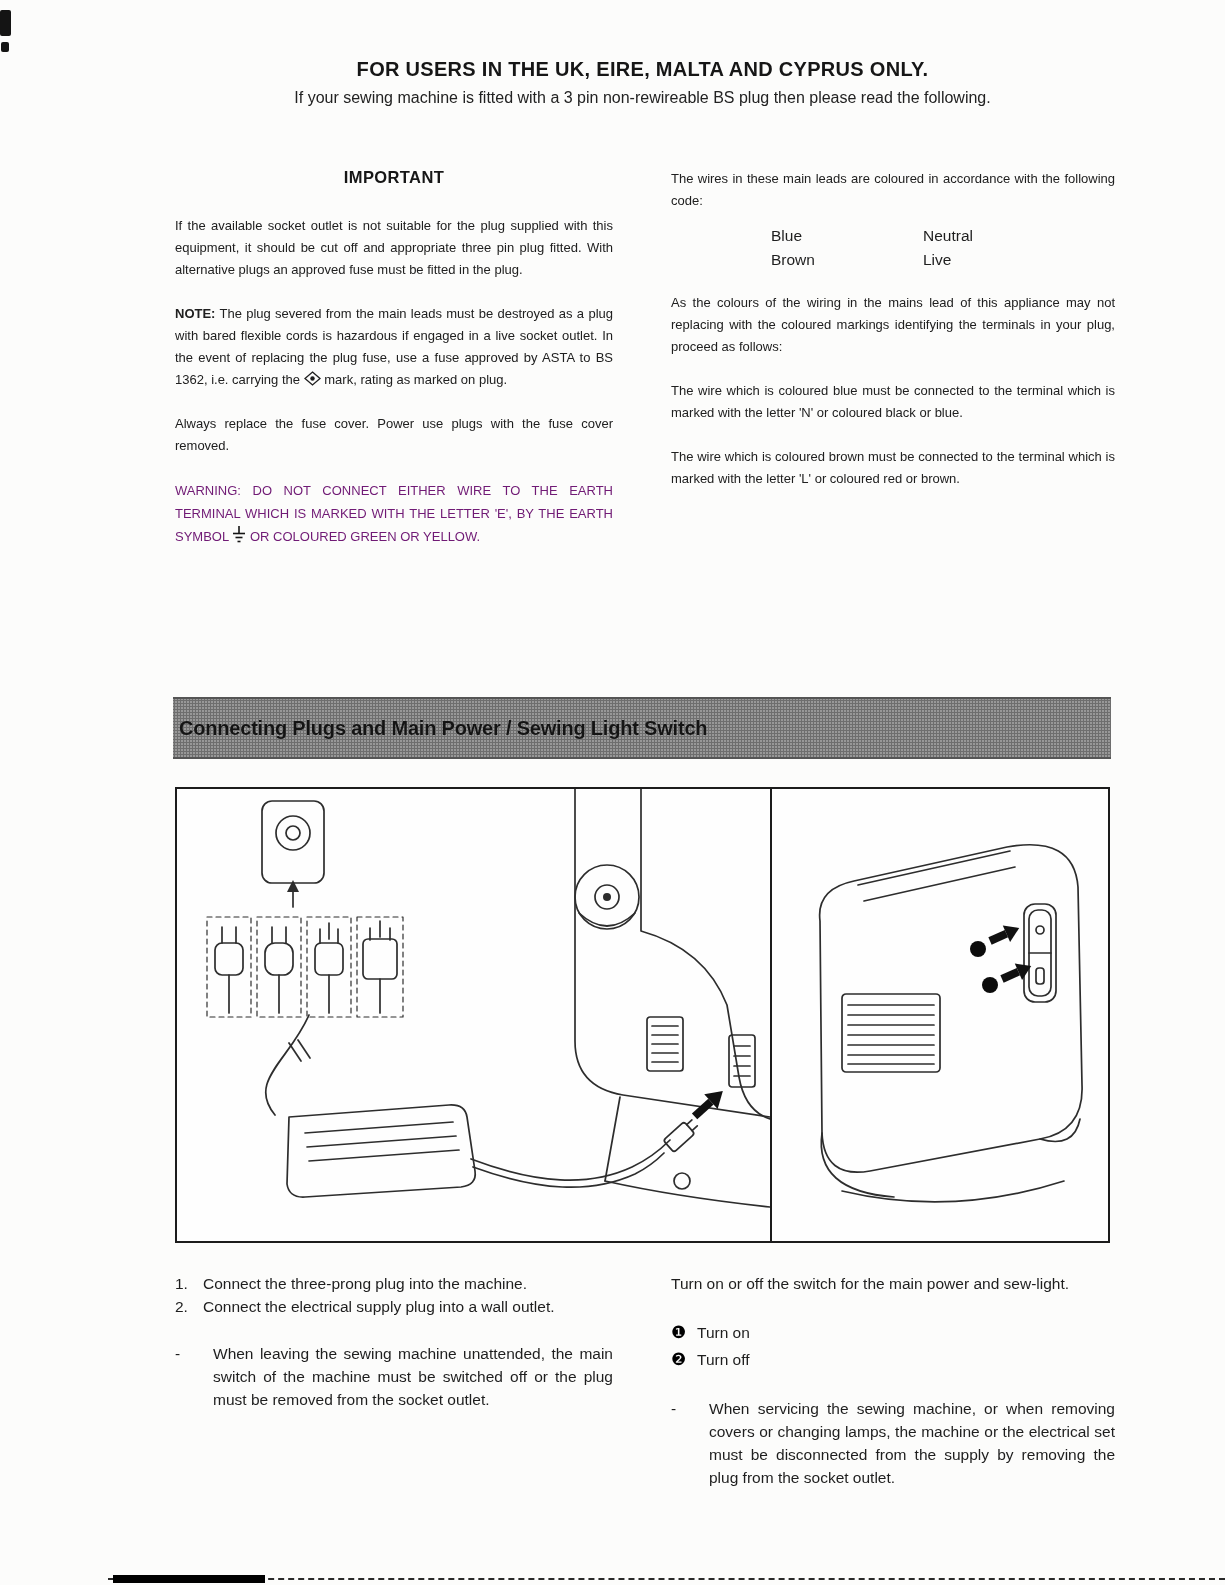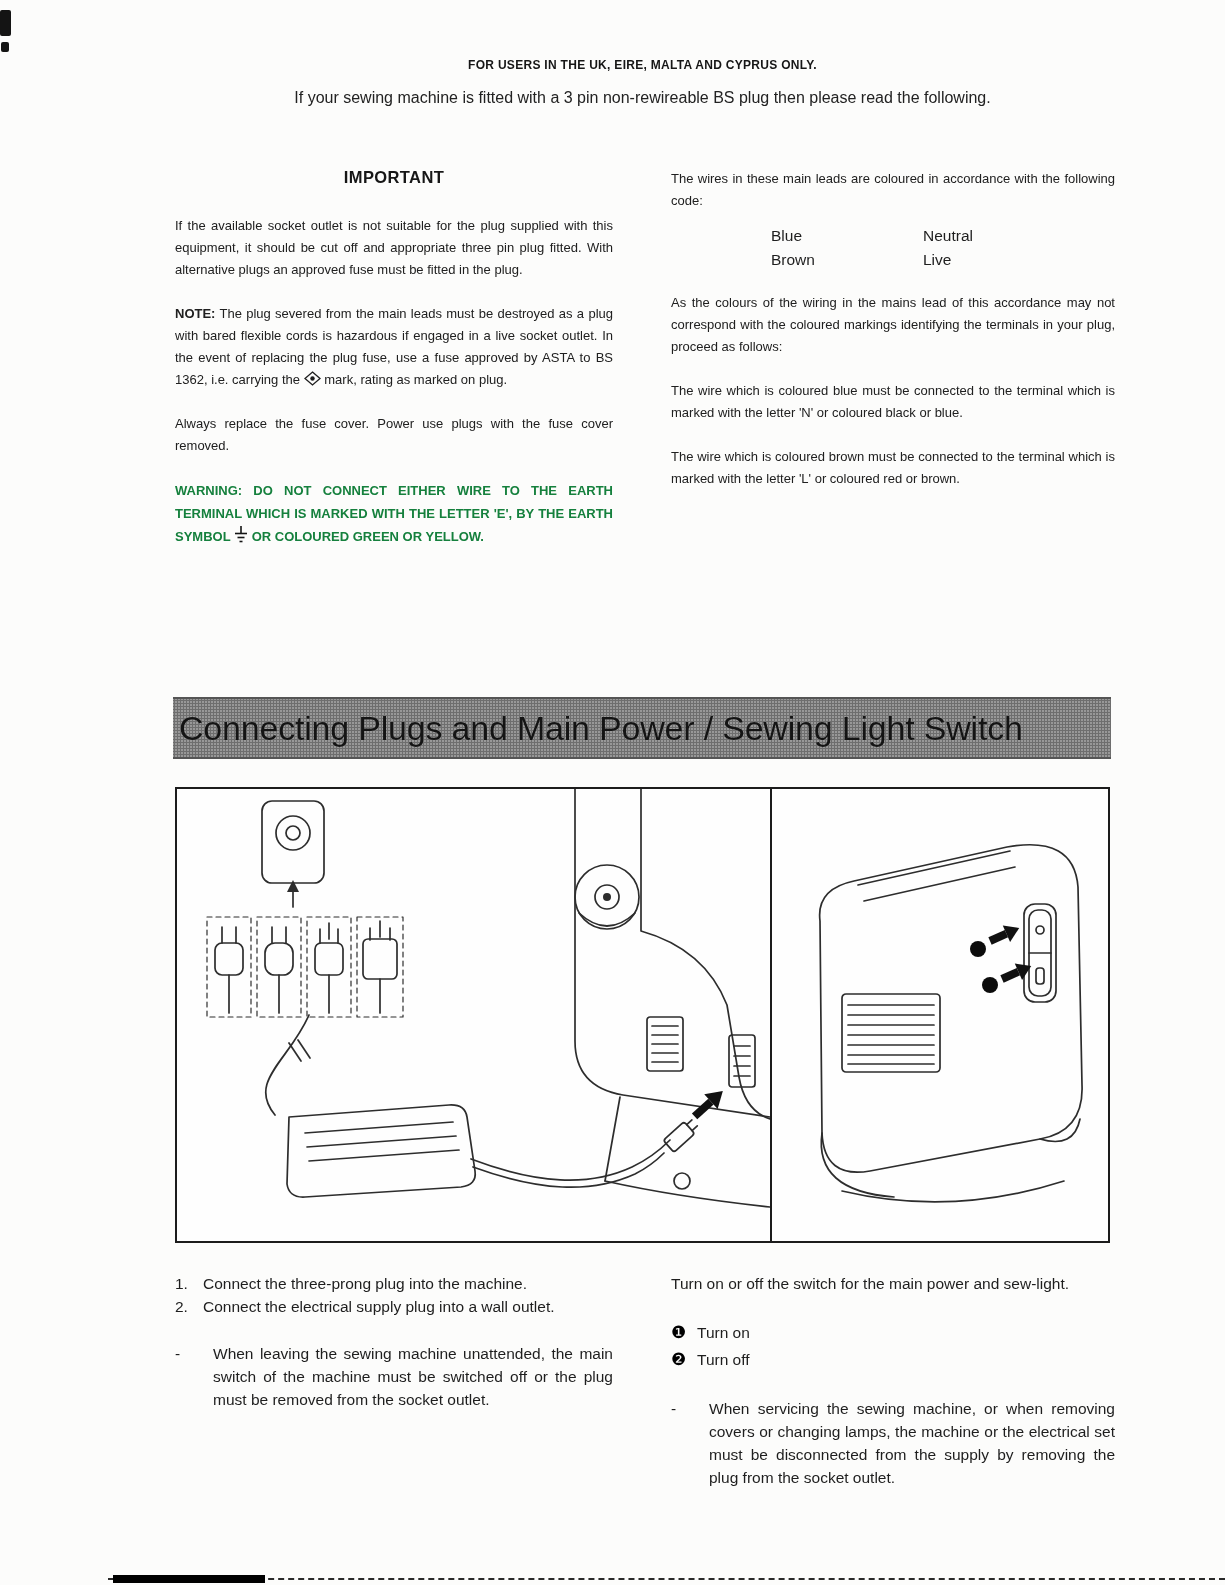--- a/index.html
+++ b/index.html
@@ -8,51 +8,51 @@
     background:#fcfcfb;
     font-family:"Liberation Sans", sans-serif;
     color:#1e1e1e;
     position:relative;
     overflow:hidden;
     -webkit-font-smoothing:antialiased;
   }
   .content { position:absolute; left:175px; width:935px; }
 
   .title-wrap { top:58px; text-align:center; }
-  .page-title { font-size:12px; font-weight:bold; letter-spacing:.3px; color:#161616; }
+  .page-title { font-size:20px; font-weight:bold; letter-spacing:.3px; color:#161616; }
   .page-subtitle { position:absolute; left:175px; width:935px; top:89px; text-align:center; font-size:16px; color:#222; }
 
   .cols { position:absolute; left:175px; width:940px; display:flex; gap:58px; }
   .top-cols { top:168px; }
   .bottom-cols { top:1272px; }
   .col { width:438px; }
   .col.right { width:444px; }
 
   .para { font-size:13px; line-height:22px; text-align:justify; margin-bottom:22px; color:#202020; }
-  .para.bold { font-weight:bold; line-height:23px; color:#15803d; }
+  .para.bold { font-weight:normal; line-height:23px; color:#701a75; }
   .important-heading { font-size:16.5px; font-weight:bold; text-align:center; margin-bottom:28px; letter-spacing:.4px; color:#161616; }
 
   .inline-icon { display:inline-block; vertical-align:-2px; }
   .inline-icon svg { display:block; }
 
   .code-table { margin:6px 0 20px 0; }
   .code-row { display:flex; padding-left:100px; font-size:15.5px; line-height:24px; }
   .code-colour { width:152px; }
   .code-meaning { flex:1; }
 
   .banner {
     position:absolute; top:697px; left:173px; width:938px; height:62px;
     background-color:#989898;
     background-image:radial-gradient(#6e6e6e 1px, transparent 1.2px);
     background-size:3px 3px;
     display:flex; align-items:center;
     border-top:2px solid #555; border-bottom:2px solid #555;
   }
   .banner-text {
-    font-size:34px; font-weight:normal; letter-spacing:-.2px; padding-left:6px;
+    font-size:20px; font-weight:bold; letter-spacing:-.2px; padding-left:6px;
     color:#141414; text-shadow:0 0 1px rgba(255,255,255,.35);
     white-space:nowrap;
   }
 
   .figure {
     position:absolute; top:787px; left:175px; width:935px; height:456px;
     border:2px solid #1c1c1c; background:#fefefe; display:flex;
   }
   .fig-left { width:595px; border-right:2px solid #1c1c1c; }
   .fig-right { flex:1; }
@@ -111,21 +111,21 @@
       <div class="code-table">
         <div class="code-row">
           <span class="code-colour">Blue</span>
           <span class="code-meaning">Neutral</span>
         </div>
         <div class="code-row">
           <span class="code-colour">Brown</span>
           <span class="code-meaning">Live</span>
         </div>
       </div>
-      <p class="para">As the colours of the wiring in the mains lead of this accordance may not correspond with the coloured markings identifying the terminals in your plug, proceed as follows:</p>
+      <p class="para">As the colours of the wiring in the mains lead of this appliance may not replacing with the coloured markings identifying the terminals in your plug, proceed as follows:</p>
       <p class="para">The wire which is coloured blue must be connected to the terminal which is marked with the letter 'N' or coloured black or blue.</p>
       <p class="para">The wire which is coloured brown must be connected to the terminal which is marked with the letter 'L' or coloured red or brown.</p>
     </div>
   </div>
 
   <div class="banner">
     <span class="banner-text">Connecting Plugs and Main Power / Sewing Light Switch</span>
   </div>
 
   <div class="figure">

